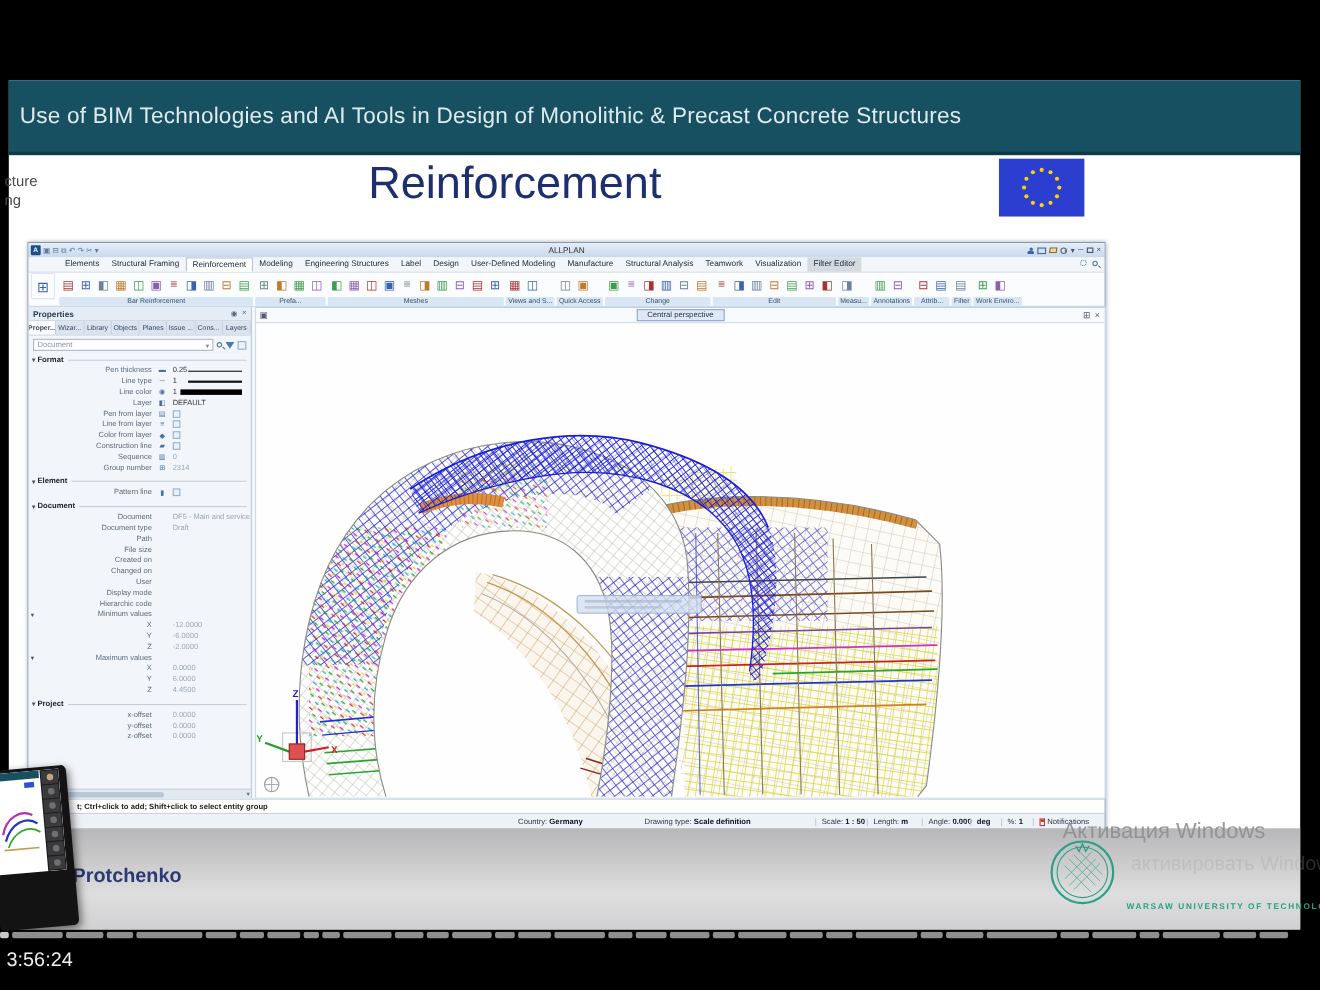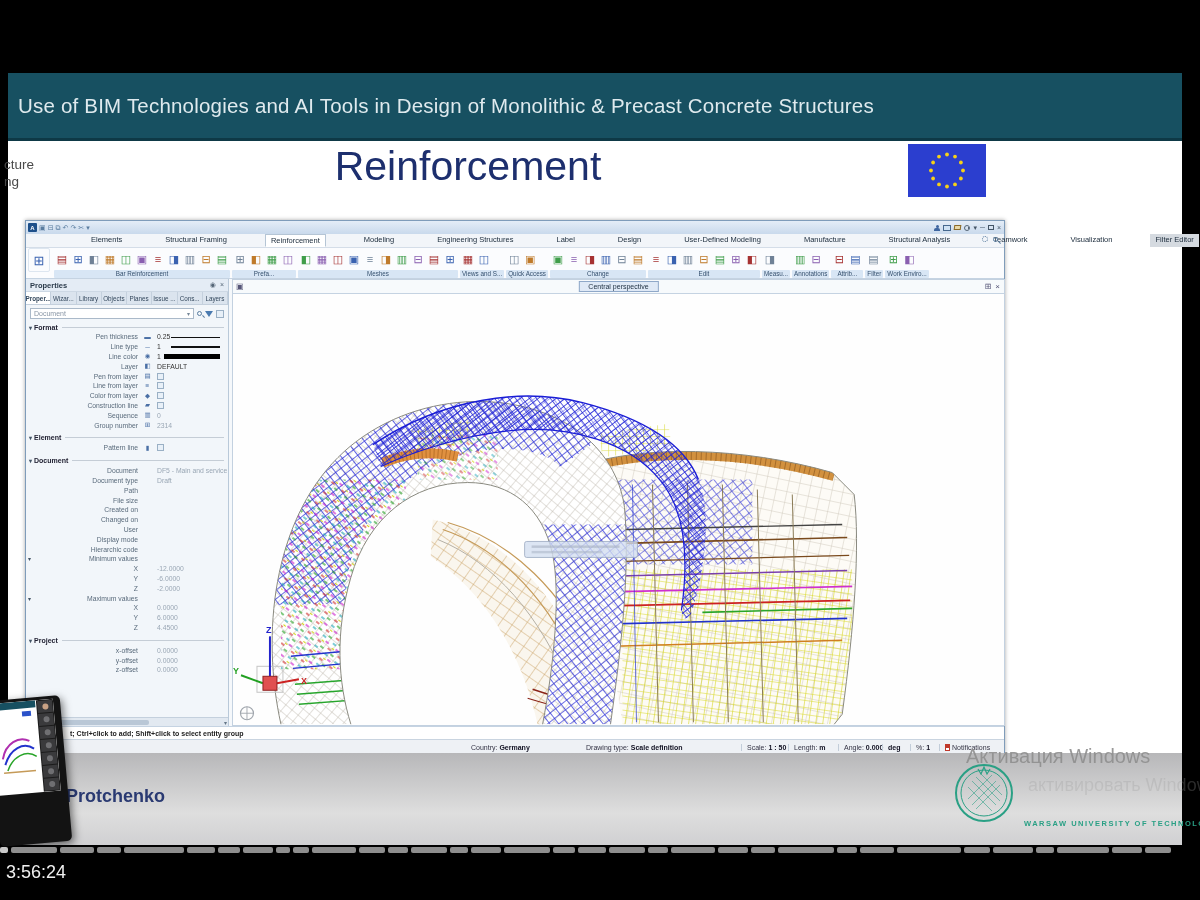--- a/index.html
+++ b/index.html
@@ -31,21 +31,21 @@
   .ico-person{width:6px;height:6px;position:relative;}
   .ico-person::before{content:"";position:absolute;left:1.5px;top:0;width:3px;height:3px;border-radius:50%;background:#3f66a0;}
   .ico-person::after{content:"";position:absolute;left:0;top:3.2px;width:6px;height:3px;border-radius:2px 2px 0 0;background:#3f66a0;}
   .ico-monitor{width:8px;height:6px;border:1px solid #46688e;background:#cfe2f4;}
   .ico-cart{width:7px;height:5px;border:1px solid #8a6a2a;background:#e8d9a8;transform:skewX(-8deg);}
   .ico-clock{width:6px;height:6px;border:1px solid #567;border-radius:50%;position:relative;}
   .ico-clock::after{content:"";position:absolute;left:2.4px;top:1px;width:1px;height:2.4px;background:#567;}
   .ico-box{width:6px;height:5px;border:1px solid #456;}
   .menubar{position:absolute;left:0;top:13px;width:100%;height:14px;background:#f2f5f9;
     border-bottom:1px solid #d4dde8;display:flex;align-items:center;padding-left:28px;}
-  .mtab{font-size:7.5px;color:#1a2a3a;padding:1px 5px;margin-right:1px;white-space:nowrap;cursor:default;margin-left:32px;}
+  .mtab{font-size:7.5px;color:#1a2a3a;padding:1px 5px;margin-right:1px;white-space:nowrap;cursor:default;}
   .mtab.active{background:#fff;border:1px solid #b5c5d5;border-bottom-color:#fff;}
   .mtab.hilite{background:#d5dae0;}
   .mb-right{position:absolute;right:6px;top:2px;display:flex;gap:5px;align-items:center;}
   .lens{width:5px;height:5px;border:1.2px solid #5a7da0;border-radius:50%;position:relative;}
   .lens::after{content:"";position:absolute;left:4px;top:4px;width:3px;height:1.2px;background:#5a7da0;transform:rotate(45deg);}
   .gearish{width:6px;height:6px;border:1.5px dotted #5a7da0;border-radius:50%;}
   .ribbon{position:absolute;left:0;top:27px;width:100%;height:31px;background:#fbfcfe;border-bottom:1px solid #c5d3e2;display:flex;padding-left:2px;}
   .bigtool{width:22px;height:24px;margin-right:4px;display:flex;align-items:center;justify-content:center;
     font-size:13px;color:#3a62b0;border:1px solid #dde6f0;border-radius:2px;}
   .rgroup{display:flex;flex-direction:column;margin-right:2px;}
@@ -168,20 +168,21 @@
         <div class="tb-left">
           <span class="appbtn">A</span>
           <span>▣</span>
           <span>⊟</span>
           <span>⧉</span>
           <span>↶</span>
           <span>↷</span>
           <span>✂</span>
           <span>▾</span>
         </div>
+        <div class="tb-title">ALLPLAN</div>
         <div class="tb-right">
           <span class="ico-person"></span>
           <span class="ico-monitor"></span>
           <span class="ico-cart"></span>
           <span class="ico-clock"></span>
           <span>▾</span>
           <span>─</span>
           <span class="ico-box"></span>
           <span>×</span>
         </div>

